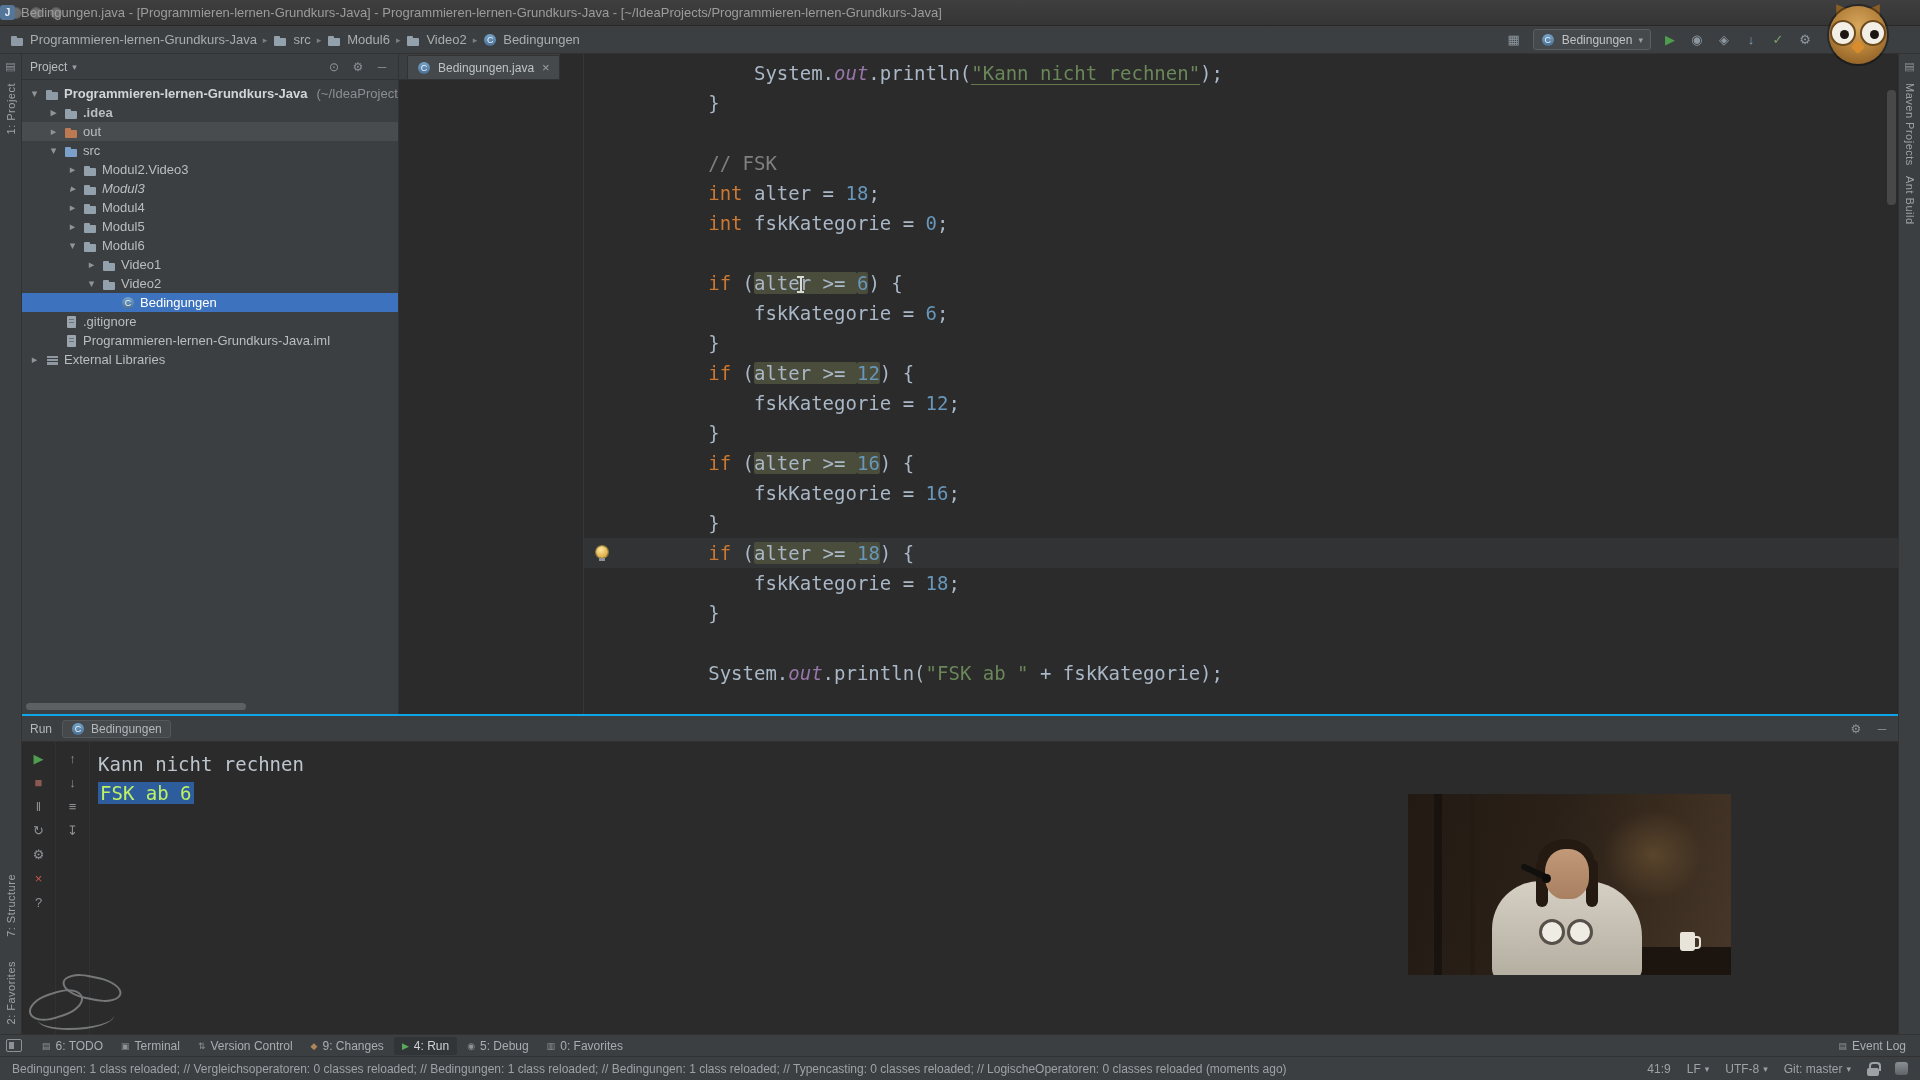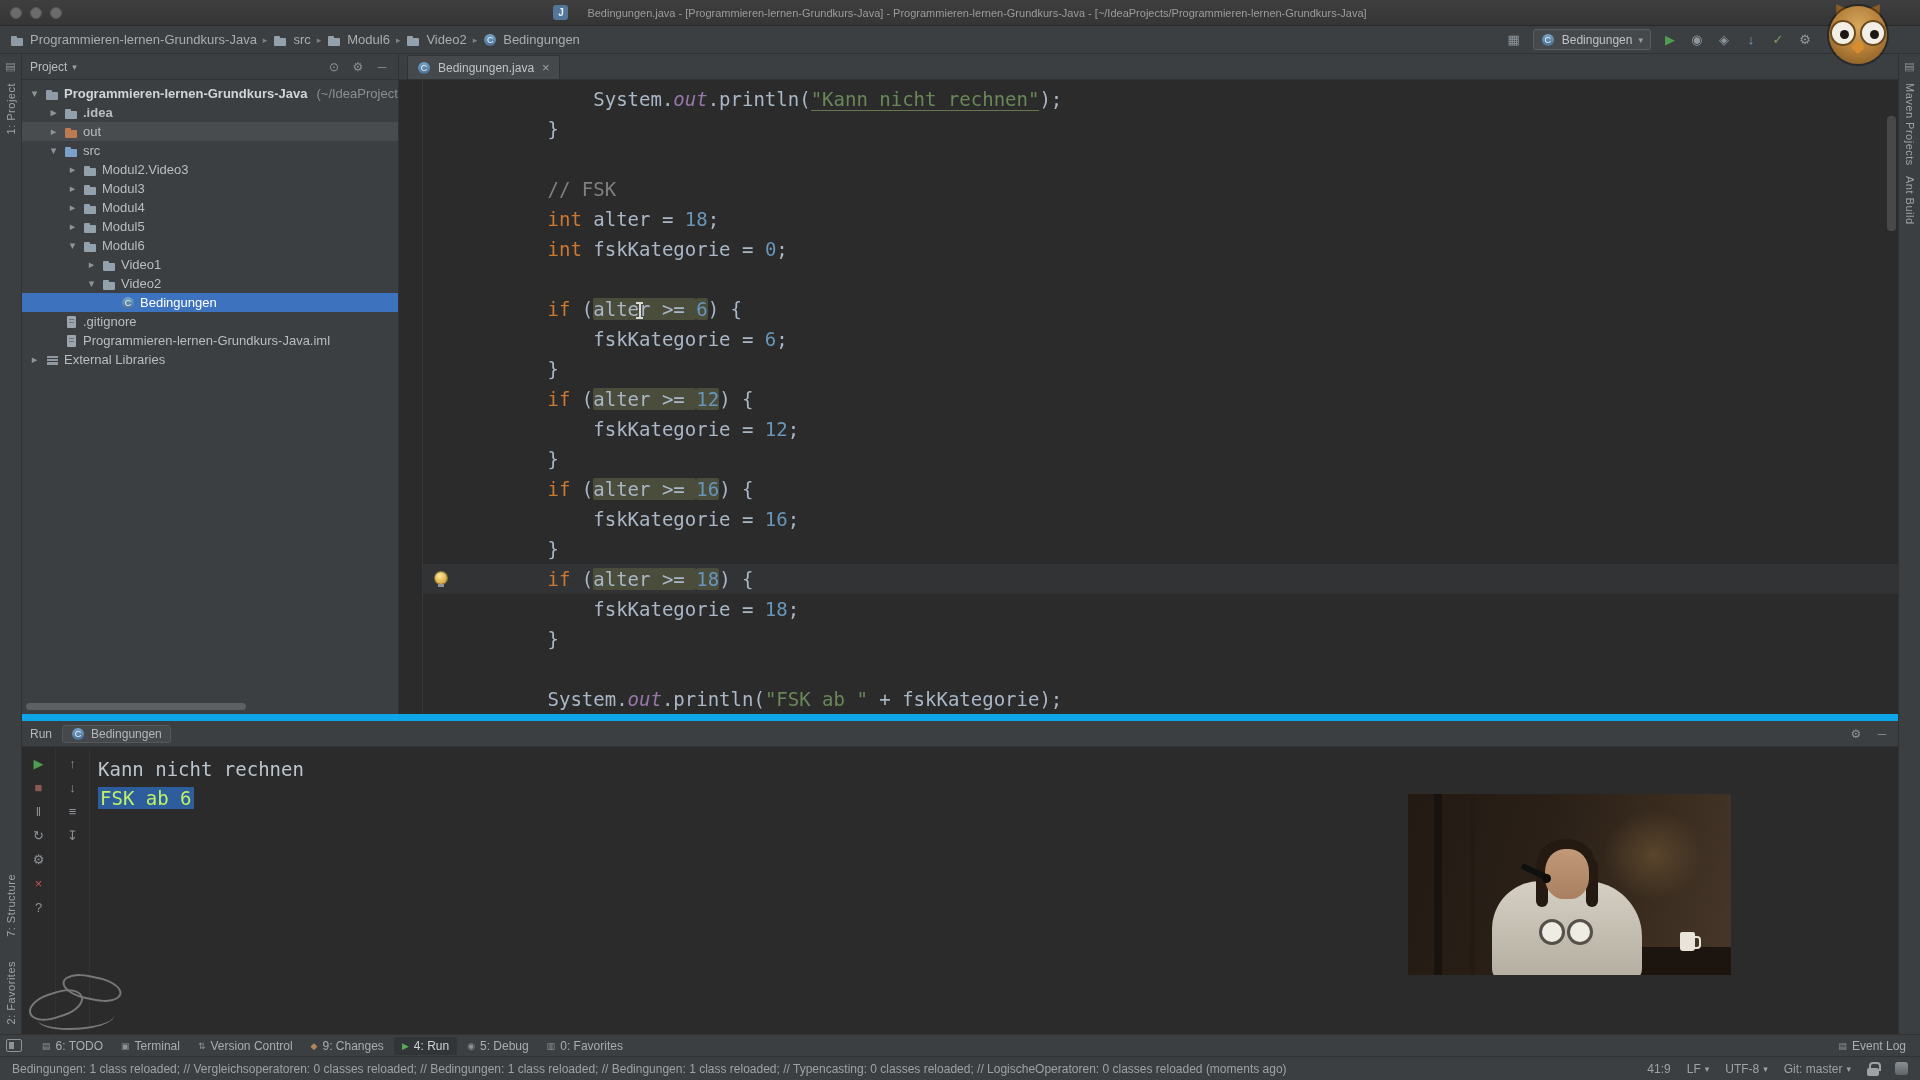--- a/index.html
+++ b/index.html
@@ -3,21 +3,21 @@
 <meta charset="utf-8">
 <style>
 *{margin:0;padding:0;box-sizing:border-box}
 html,body{width:1920px;height:1080px;overflow:hidden;background:#2b2b2b;font-family:"Liberation Sans",sans-serif}
 .app{position:absolute;inset:0;display:flex;flex-direction:column;color:#bbb}
 
 
 .titlebar{height:26px;flex:none;background:linear-gradient(#3f3f3f,#353535);border-bottom:1px solid #282828;display:flex;align-items:center;position:relative;z-index:15}
 .traffic{display:flex;gap:8px;margin-left:10px}
 .tl{width:12px;height:12px;border-radius:50%;background:#6b6b6b;border:1px solid #585858}
-.title-center{position:absolute;left:0;right:0;display:flex;justify-content:center;align-items:center;gap:19px;font-size:11px;color:#9c9c9c;white-space:nowrap}
+.title-center{position:absolute;left:0;right:0;display:flex;align-items:center;gap:6px;font-size:13px;color:#9c9c9c;white-space:nowrap}
 .java-badge{width:15px;height:15px;border-radius:3px;background:#537699;color:#e9eff6;font-size:10px;font-weight:bold;display:inline-flex;align-items:center;justify-content:center}
 .java-badge::before{content:"J"}
 
 
 .toolbar{height:28px;flex:none;background:#3c3f41;border-bottom:1px solid #323232;display:flex;align-items:center;padding:0 10px;position:relative;z-index:5}
 .breadcrumbs{display:flex;align-items:center;gap:6px;font-size:13px;color:#a9adb0;min-width:0;overflow:hidden}
 .crumb{display:inline-flex;align-items:center;gap:5px;white-space:nowrap}
 .crumb-sep{color:#7b8085;font-size:9px}.crumb-sep::before{content:"▸"}
 .toolbar-right{margin-left:auto;display:flex;align-items:center;gap:10px;margin-right:96px}
 .tb-icons{display:flex;align-items:center;gap:9px}
@@ -61,21 +61,21 @@
 .nic.folder,.nic.package{color:#93a1ac}
 .nic.project-folder{color:#8e9aa5}
 .nic.folder-src{color:#7ba0c9}
 .nic.folder-excluded{color:#bd7a52}
 .nic.class::before{content:"C";position:absolute;left:1px;top:1px;width:12px;height:12px;border-radius:50%;background:linear-gradient(#75a4c9,#4b6f94);color:#ecf3f9;font-size:9px;line-height:12px;text-align:center}
 .nic.file::before{content:"";position:absolute;left:3px;top:1px;width:9px;height:12px;background:#9aa5ad;border-radius:1px}
 .nic.file::after{content:"";position:absolute;left:5px;top:4px;width:5px;height:6px;background:repeating-linear-gradient(#6b7278 0 1px,#9aa5ad 1px 3px)}
 .nic.library::before{content:"";position:absolute;left:2px;top:3px;width:11px;height:9px;background:linear-gradient(#8f98a0 0 2px,#3c3f41 2px 3px,#8f98a0 3px 5px,#3c3f41 5px 6px,#8f98a0 6px 9px)}
 
 
-.editor-col{flex:1;display:flex;flex-direction:column;min-width:0;background:#2b2b2b}
+.editor-col{flex:1;display:flex;flex-direction:row;min-width:0;background:#2b2b2b}
 .tabbar{height:26px;flex:none;background:#3c3f41;border-bottom:1px solid #323232;display:flex;align-items:flex-end;padding-left:8px}
 .tab{height:24px;background:#45494b;border:1px solid #323232;border-bottom:none;border-radius:2px 2px 0 0;display:flex;align-items:center;gap:6px;padding:0 9px;font-size:12px;color:#bfc3c6}
 .tab-close{color:#9aa0a6;font-size:13px;margin-left:2px}.tab-close::before{content:"×"}
 .code-wrap{flex:1;display:flex;min-height:0;position:relative}
 .gutter{width:24px;flex:none;background:#2b2b2b;border-right:1px solid #353739}
 .code-area{flex:1;position:relative;overflow:hidden}
 .code-lines{position:absolute;top:0;left:0;right:0;margin-top:-26px;font-family:"DejaVu Sans Mono",monospace;font-size:19px;line-height:30px;white-space:pre;color:#a9b7c6}
 .cl{height:30px;position:relative;padding-left:33px}
 .cl.caret{background:#323335}
 .bulb{position:absolute;left:12px;top:8px;width:12px;height:12px;border-radius:50%;background:radial-gradient(circle at 40% 32%,#ffe79c,#d9a741 75%);box-shadow:0 0 0 1px #8a7a3a}
@@ -83,21 +83,21 @@
 .tk.k{color:#cc7832}.tk.n{color:#6897bb}.tk.s{color:#6a8759}.tk.c{color:#808080}
 .tk.f{color:#9876aa;font-style:italic}
 .tk.o{background:#4a4c3c;border-radius:2px}
 .tk.u{border-bottom:1px solid #66794e}
 .vscroll{position:absolute;right:2px;top:36px;width:9px;height:115px;border-radius:4px;background:rgba(255,255,255,.14)}
 .ibeam{position:absolute;left:212px;top:222px;width:9px;height:17px;opacity:.9;z-index:3}
 .ibeam::before{content:"";position:absolute;left:4px;top:2px;width:2px;height:13px;background:#e8eaec}
 .ibeam::after{content:"";position:absolute;left:1px;top:0;width:7px;height:2px;background:#e8eaec;box-shadow:0 15px 0 #e8eaec}
 
 
-.run-panel{height:320px;flex:none;border-top:7px solid #0ea5e9;background:#2b2b2b;display:flex;flex-direction:column;position:relative}
+.run-panel{height:320px;flex:none;border-top:2px solid #0ea5e9;background:#2b2b2b;display:flex;flex-direction:column;position:relative}
 .run-header{height:26px;flex:none;background:#3c3f41;border-bottom:1px solid #323232;display:flex;align-items:center;gap:10px;padding:0 8px;font-size:12px;color:#b3b8bc}
 .run-tab-chip{display:flex;align-items:center;gap:5px;background:#45494b;border:1px solid #55585a;border-radius:3px;padding:1px 8px}
 .run-header-right{margin-left:auto;display:flex;gap:10px}
 .run-body{flex:1;display:flex;min-height:0}
 .run-icons{width:34px;flex:none;border-right:1px solid #323232;display:flex;flex-direction:column;align-items:center;padding-top:8px;gap:8px}
 .rti{width:18px;height:16px;display:flex;align-items:center;justify-content:center;font-size:13px;color:#8d9297}
 .console{flex:1;overflow:hidden;padding:8px 0 0 8px;font-family:"DejaVu Sans Mono",monospace;font-size:19px;line-height:29px;white-space:pre}
 .con-line.sys .con-text{color:#9aa2aa}
 .con-line.out .con-text{color:#bcc5cd}
 .con-line.sel .con-text{background:#2e5d9e;color:#bef264;padding:0 2px}
@@ -263,21 +263,21 @@
               <div class="trow" style="padding-left: 25px;">
                 <span class="arr open"></span>
                 <span class="nic folder-src"></span>
                 <span class="tlabel">src</span>
               </div>
               <div class="trow" style="padding-left: 44px;">
                 <span class="arr closed"></span>
                 <span class="nic package"></span>
                 <span class="tlabel">Modul2.Video3</span>
               </div>
-              <div class="trow" style="padding-left: 44px;">
+              <div class="trow" style="padding-left: 44px; font-style: italic;">
                 <span class="arr closed"></span>
                 <span class="nic package"></span>
                 <span class="tlabel">Modul3</span>
               </div>
               <div class="trow" style="padding-left: 44px;">
                 <span class="arr closed"></span>
                 <span class="nic package"></span>
                 <span class="tlabel">Modul4</span>
               </div>
               <div class="trow" style="padding-left: 44px;">

